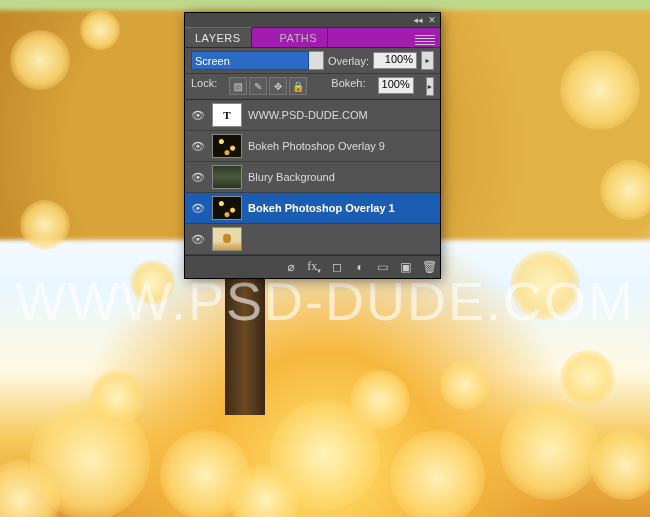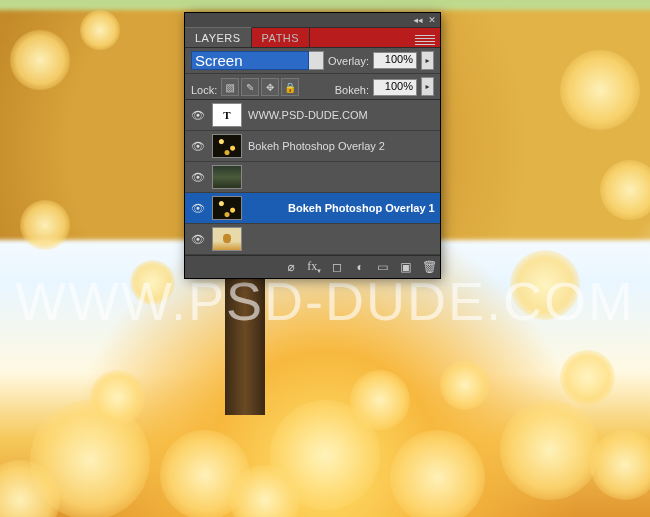--- a/index.html
+++ b/index.html
@@ -74,22 +74,23 @@
     padding: 0 2px;
   }
   .tbtn {
     width: 12px; height: 10px;
     margin-left: 2px;
     display: flex; align-items:center; justify-content:center;
     font-size: 9px; line-height: 1; color:#ccc;
   }
   .tabs {
     display: flex;
-    background: #b91c1c;
+    background: #a21caf;
     border-bottom: 1px solid #2c2c2c;
+    gap: 18px;
   }
   .tab {
     padding: 4px 10px 3px;
     font-size: 11px;
     letter-spacing: 0.5px;
     color: #bcbcbc;
     border-right: 1px solid #2c2c2c;
   }
   .tab.active {
     background: #535353;
@@ -110,21 +111,21 @@
     gap: 4px;
     padding: 3px 6px;
     border-bottom: 1px solid #3a3a3a;
   }
   .blend-select {
     flex: 1;
     height: 17px;
     background: #2b6ac7;
     border: 1px solid #1a4a96;
     color: #fff;
-    font-size: 15px;
+    font-size: 11px;
     padding: 0 3px;
     display:flex; align-items:center;
     position: relative;
   }
   .blend-wrap { position:relative; flex:1; }
   .blend-chev {
     width:14px;height:17px;background:#ddd;border:1px solid #888;display:flex;
     align-items:center;justify-content:center;border-left:none;
   }
   .lbl { color:#ddd; }
@@ -138,22 +139,22 @@
     font-size: 11px;
   }
   .arrow-btn {
     width: 11px; height: 17px;
     background:#ddd; border:1px solid #888;
     display:flex;align-items:center;justify-content:center;
     color:#333;font-size:8px;
   }
   .lock-row {
     display: flex;
-    align-items: flex-end;
-    gap: 4px;
+    align-items: flex-start;
+    gap: 12px;
     padding: 3px 6px;
     border-bottom: 1px solid #2c2c2c;
   }
   .lock-icons { display:flex; gap:2px; }
   .lock-icons i {
     width:16px;height:16px;border:1px solid #777;background:#5c5c5c;
     display:flex;align-items:center;justify-content:center;font-style:normal;
     font-size:10px;color:#ccc;
   }
   .layers {
@@ -194,21 +195,21 @@
     background:
       linear-gradient(to bottom,#e8d9a8 60%,#d29a3a 100%);
     position:relative;
   }
   .thumb.tree::after{
     content:""; position:absolute; left:10px; top:3px; width:8px;height:15px;
     background: radial-gradient(circle,#c48a2a 50%,transparent 60%);
     border-radius:50%;
   }
   .layer-name { flex:1; font-size:11px; white-space:nowrap; overflow:hidden; }
-  .layer.selected .layer-name { font-weight:bold;margin-left:40px; }
+  .layer.selected .layer-name { font-weight:bold; }
   .panel-footer {
     display:flex; justify-content:flex-end; align-items:center;
     gap:9px;
     padding: 3px 4px;
     background:#4a4a4a;
     border-top:1px solid #2c2c2c;
     color:#ccc; font-size:12px;
   }
   .panel-footer span { width:14px; text-align:center; display:inline-block; }
 </style>
@@ -284,25 +285,26 @@
 
     <div class="layers">
       <div class="layer">
         <span class="eye">👁</span>
         <span class="thumb">T</span>
         <span class="layer-name">WWW.PSD-DUDE.COM</span>
       </div>
       <div class="layer">
         <span class="eye">👁</span>
         <span class="thumb bokeh1"></span>
-        <span class="layer-name">Bokeh Photoshop Overlay 2</span>
+        <span class="layer-name">Bokeh Photoshop Overlay 9</span>
       </div>
       <div class="layer">
         <span class="eye">👁</span>
         <span class="thumb blur"></span>
+        <span class="layer-name">Blury Background</span>
       </div>
       <div class="layer selected">
         <span class="eye">👁</span>
         <span class="thumb bokeh1"></span>
         <span class="layer-name">Bokeh Photoshop Overlay 1</span>
       </div>
       <div class="layer">
         <span class="eye">👁</span>
         <span class="thumb tree"></span>
       </div>

